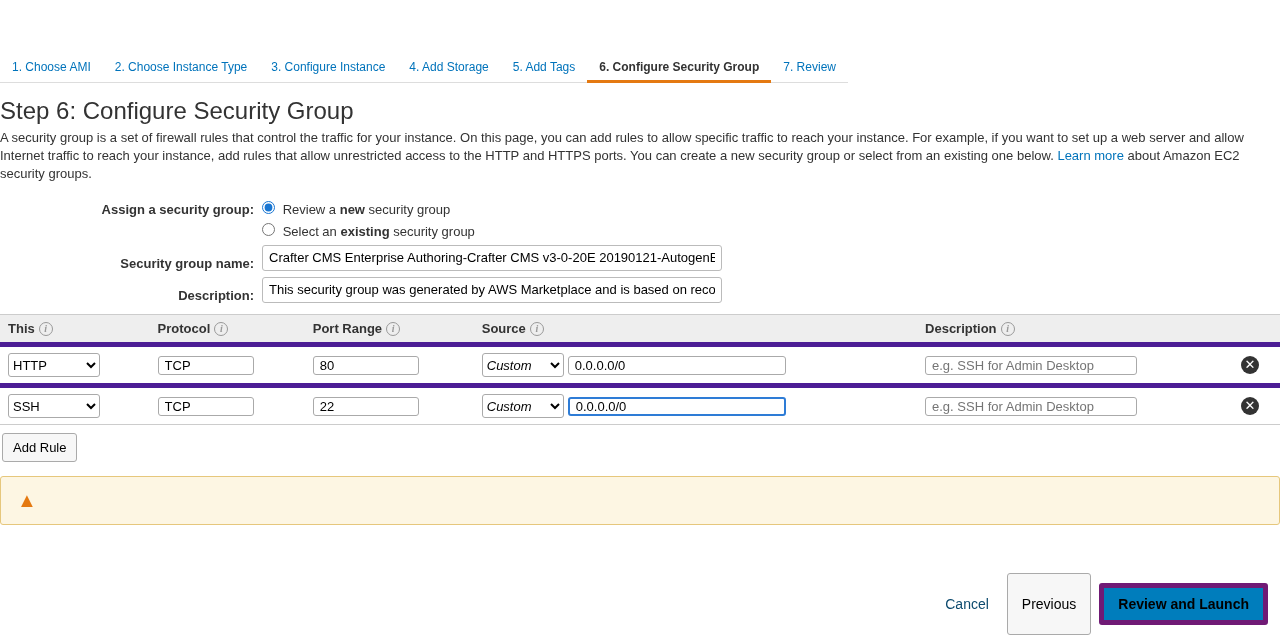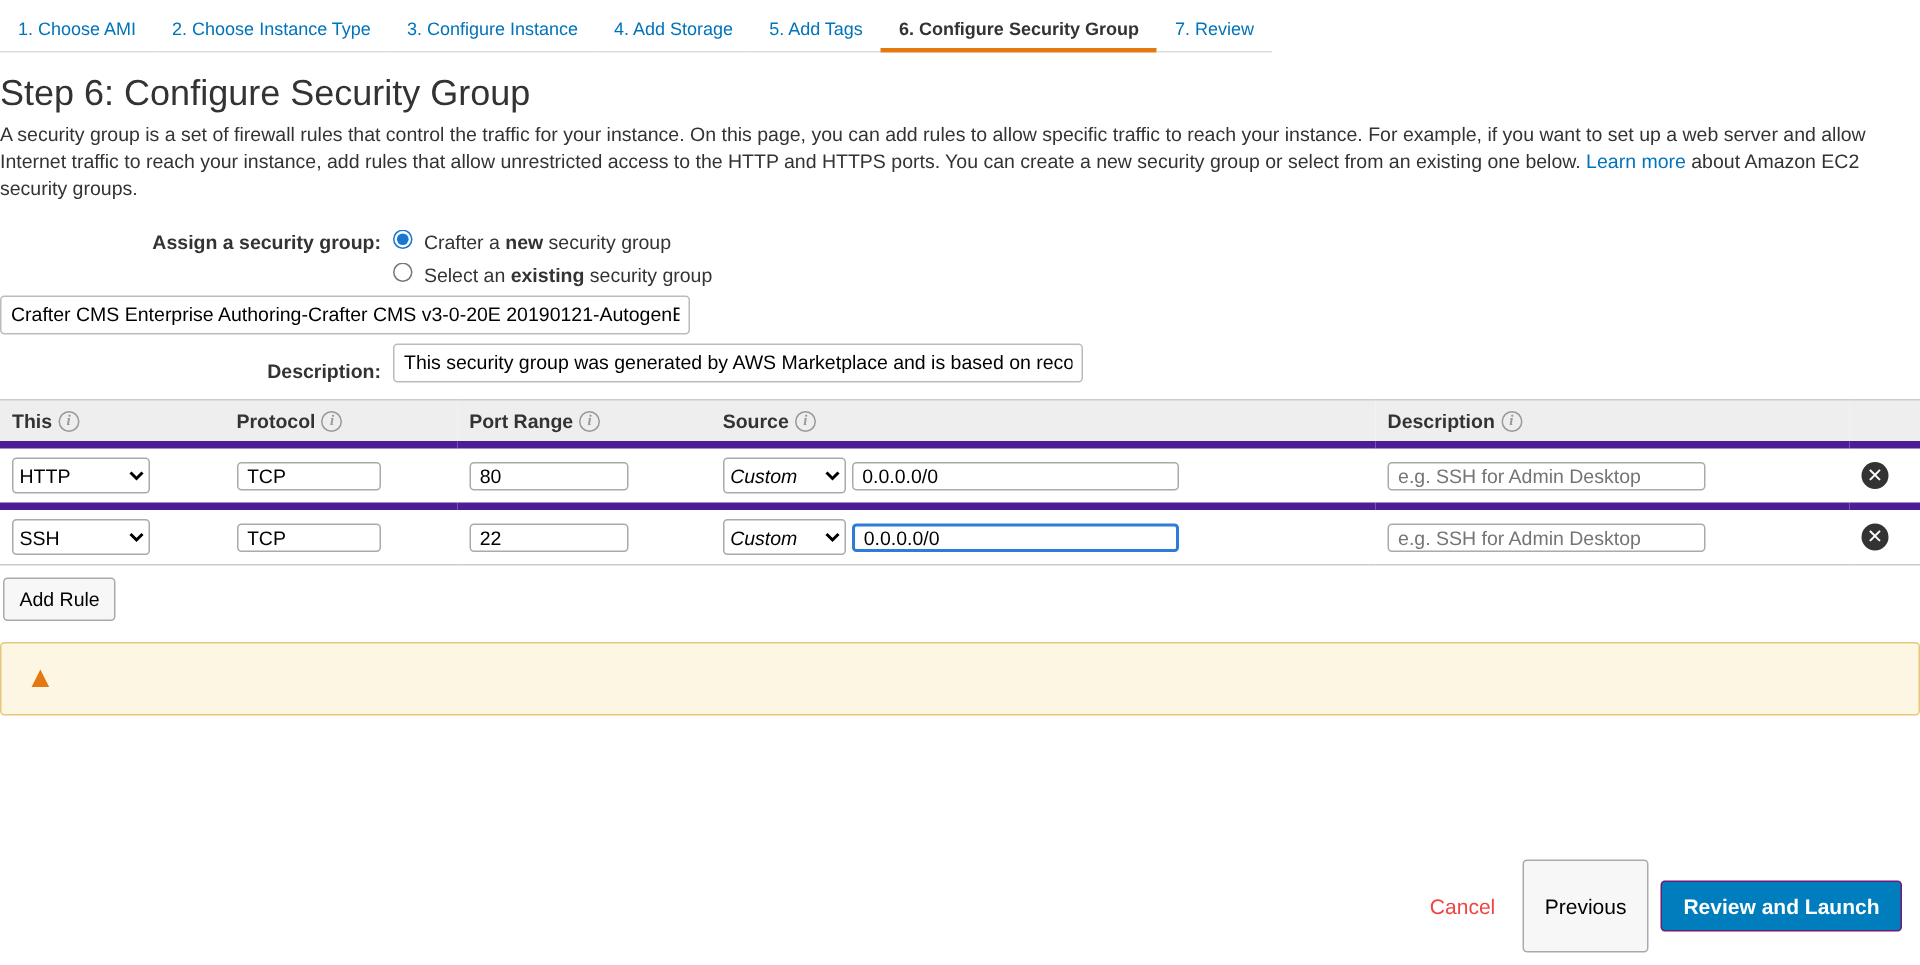--- a/index.html
+++ b/index.html
@@ -17,20 +17,21 @@
       display: flex;
       gap: 0;
       padding: 6px 0 0 0;
     }
     .wizard-step {
       color: #0073bb;
       font-size: 12px;
       padding: 6px 12px;
       border-bottom: 1px solid #ddd;
       cursor: pointer;
+      margin-top: 48px;
     }
     .wizard-step.active {
       color: #333;
       font-weight: bold;
       border-bottom: 3px solid #e47911;
     }
     .page-heading {
       font-size: 24px;
       font-weight: normal;
       padding: 14px 0 4px 0;
@@ -167,39 +168,39 @@
     }
     .footer {
       position: absolute;
       bottom: 8px;
       right: 12px;
       display: flex;
       gap: 8px;
       align-items: center;
     }
     .btn-cancel {
-      color: #ef4444;
+      color: #0c4a6e;
       background: none;
       border: none;
       font-size: 14px;
       cursor: pointer;
       padding: 8px 10px;
     }
     .btn-prev {
       border: 1px solid #aaa;
       background: #f7f7f7;
       border-radius: 3px;
       padding: 22px 14px;
       font-size: 14px;
       cursor: pointer;
     }
     .btn-primary {
       background: #007dbc;
-      color: #ffffff;
-      border: 1px solid #701a75;
+      color: #000000;
+      border: 5px solid #701a75;
       border-radius: 3px;
       padding: 8px 14px;
       font-size: 14px;
       font-weight: bold;
       cursor: pointer;
     }
     .bold { font-weight: bold; }
   </style>
 </head>
 <body>
@@ -221,31 +222,32 @@
   <span>A security group is a set of firewall rules that control the traffic for your instance. On this page, you can add rules to allow specific traffic to reach your instance. For example, if you want to set up a web server and allow Internet traffic to reach your instance, add rules that allow unrestricted access to the HTTP and HTTPS ports. You can create a new security group or select from an existing one below. </span>
   <a class="learn-more">Learn more</a>
   <span> about Amazon EC2 security groups.</span>
 </p>
 
 <div class="form-area">
   <div class="form-row radio-row">
     <div class="form-label">Assign a security group:</div>
     <label>
       <input type="radio" checked="" style="">
-      <span>Crafter a </span><span class="bold">new</span><span> security group</span>
+      <span>Review a </span><span class="bold">new</span><span> security group</span>
     </label>
   </div>
   <div class="form-row radio-row">
     <div class="form-label"></div>
     <label>
       <input type="radio" style="">
       <span>Select an </span><span class="bold">existing</span><span> security group</span>
     </label>
   </div>
   <div class="form-row">
+    <div class="form-label">Security group name:</div>
     <input class="text-input" value="Crafter CMS Enterprise Authoring-Crafter CMS v3-0-20E 20190121-AutogenByAWSMP-" style="">
   </div>
   <div class="form-row">
     <div class="form-label">Description:</div>
     <input class="text-input" value="This security group was generated by AWS Marketplace and is based on recommended settings" style="">
   </div>
 </div>
 
 <table class="rules-table">
   <thead>

